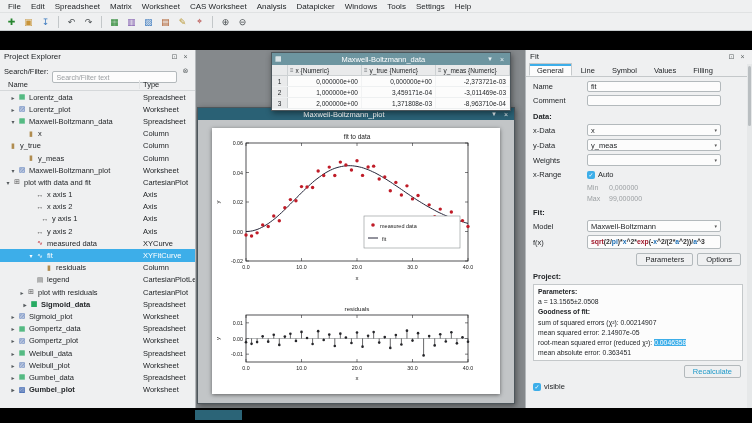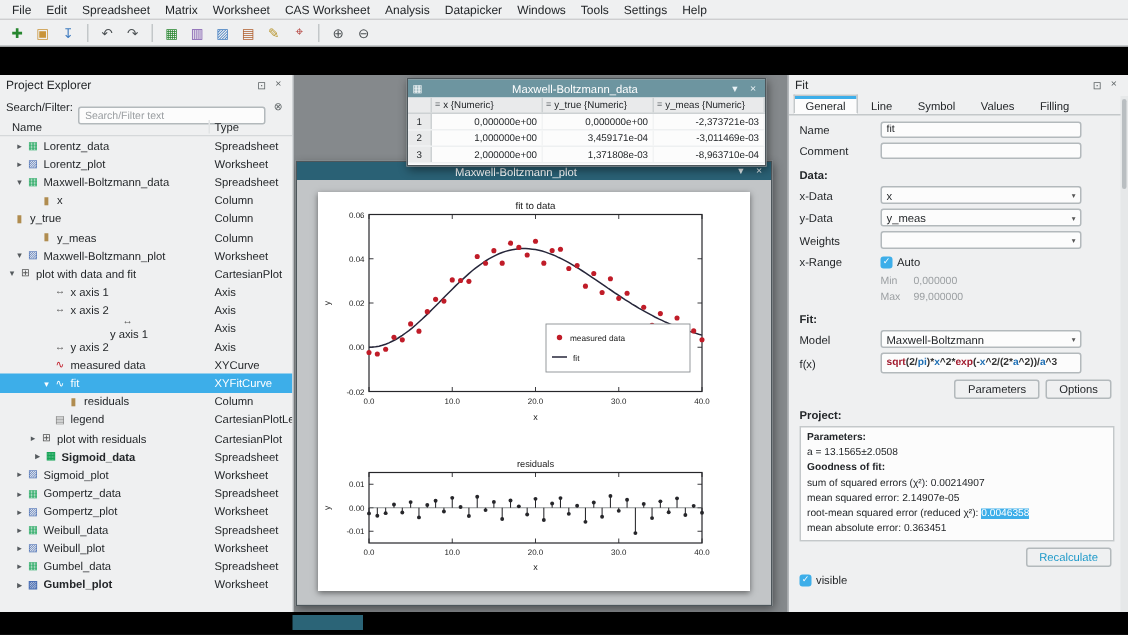--- a/index.html
+++ b/index.html
@@ -264,21 +264,21 @@
           </div>
           <div class="tree-row">
             <div class="tn" style="padding-left: 27px;">
               <span class="arr"></span>
               <span class="ti" style="color: rgb(85, 85, 85);">↔</span>
               <span class="tl">x axis 2</span>
             </div>
             <span class="tt">Axis</span>
           </div>
           <div class="tree-row">
-            <div class="tn" style="padding-left: 32px; flex-direction: column;">
+            <div class="tn" style="padding-left: 32px;">
               <span class="arr"></span>
               <span class="ti" style="color: rgb(85, 85, 85);">↔</span>
               <span class="tl">y axis 1</span>
             </div>
             <span class="tt">Axis</span>
           </div>
           <div class="tree-row">
             <div class="tn" style="padding-left: 27px;">
               <span class="arr"></span>
               <span class="ti" style="color: rgb(85, 85, 85);">↔</span>

